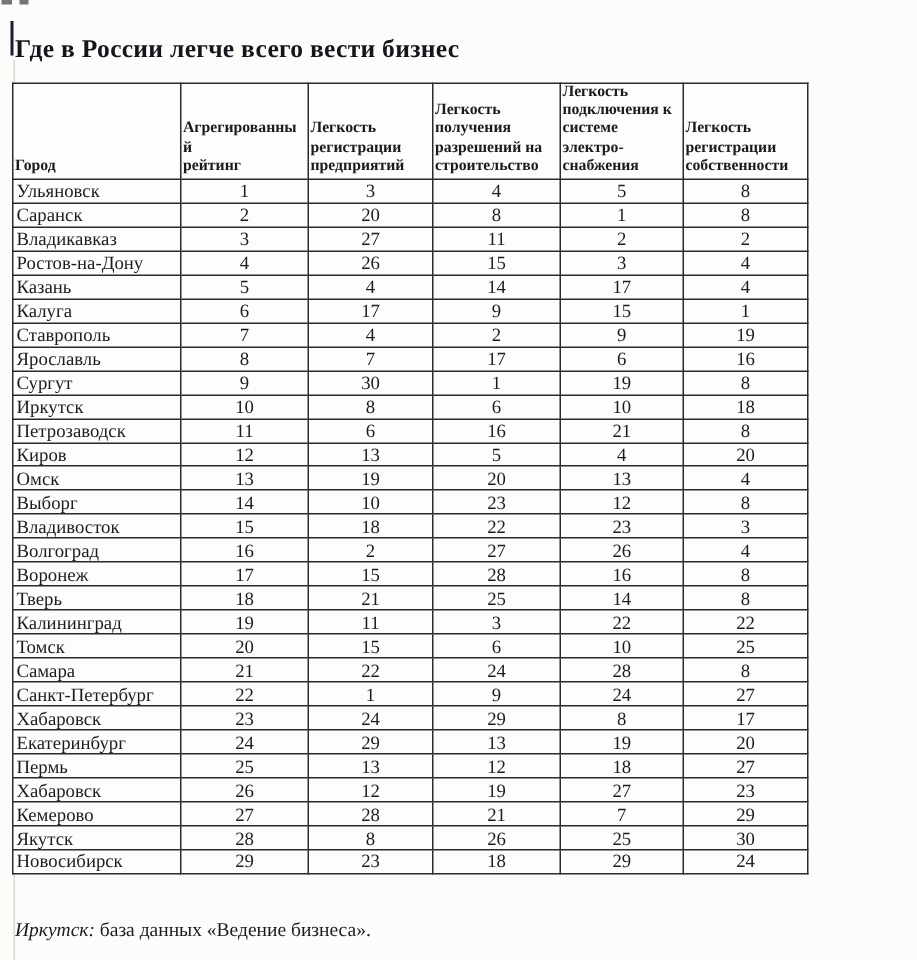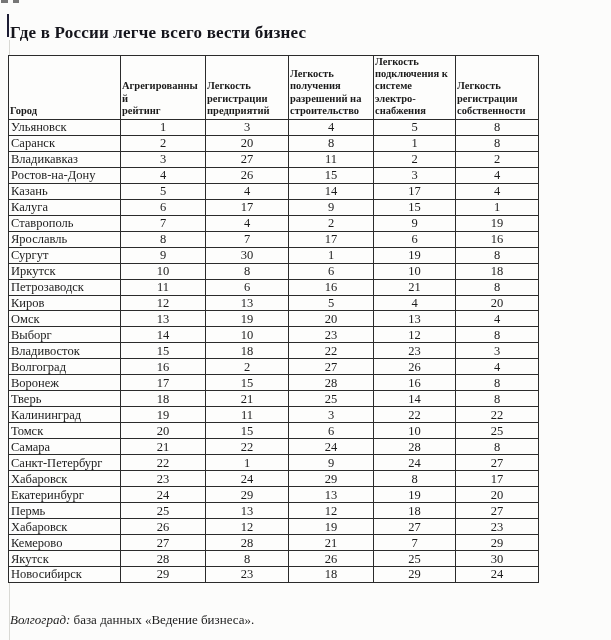--- a/index.html
+++ b/index.html
@@ -331,15 +331,15 @@
           <td class="city">Новосибирск</td>
           <td class="num">29</td>
           <td class="num">23</td>
           <td class="num">18</td>
           <td class="num">29</td>
           <td class="num">24</td>
         </tr>
       </tbody>
   </table>
 
-  <p class="source"><span class="lbl">Волгоград:</span><span> база данных «Ведение бизнеса».</span></p>
+  <p class="source"><span class="lbl">Иркутск:</span><span> база данных «Ведение бизнеса».</span></p>
 
 </div>
 
 </body></html>

